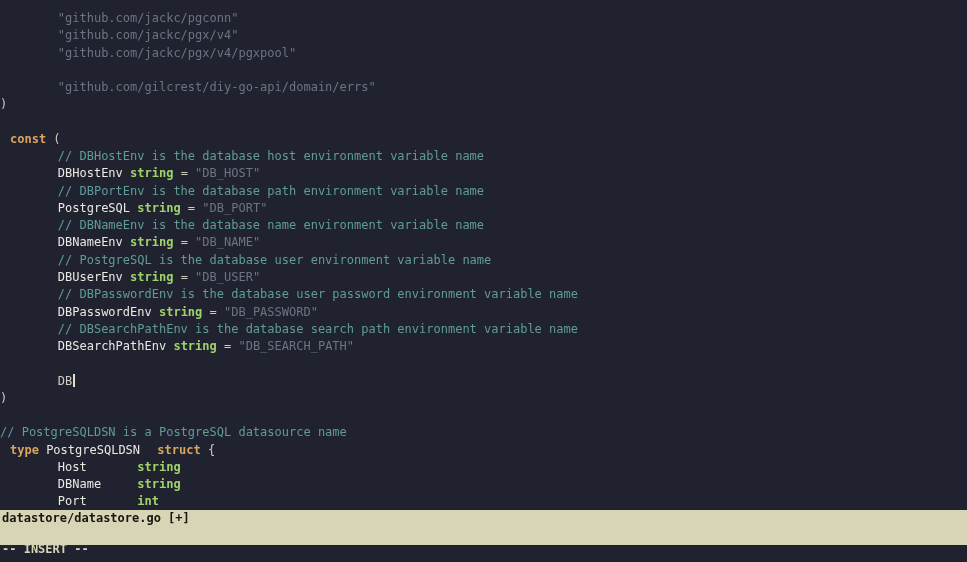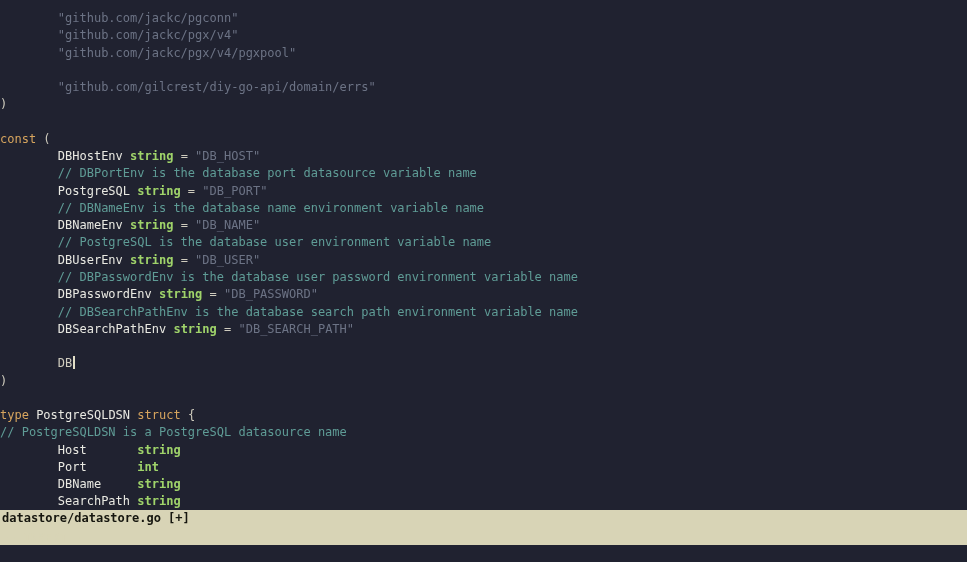--- a/index.html
+++ b/index.html
@@ -15,72 +15,73 @@
     font-family:"DejaVu Sans Mono","Liberation Mono",monospace;
     font-size:12px;
   }
   #code{
     position:absolute;left:0;top:0;right:0;bottom:34px;
     padding-top:10px;overflow:hidden;
   }
   .line{height:17.27px;line-height:17.27px;white-space:pre;}
   .s-plain{color:var(--c-foreground);}
   .s-str{color:var(--c-string);}
-  .s-kw{color:var(--c-keyword);font-weight:normal;}
+  .s-kw{color:var(--c-keyword);font-weight:bold;margin-left:10px;}
   .s-ident{color:var(--c-identifier);font-weight:normal;}
   .s-type{color:var(--c-type);font-weight:bold;}
   .s-comment{color:var(--c-comment);}
   .cursor{
     display:inline-block;width:2px;height:13px;margin-left:1px;
     background:var(--c-cursor);vertical-align:-2px;
     animation:blink 1.1s steps(1) infinite;
   }
   @keyframes blink{0%,60%{opacity:1}61%,100%{opacity:0}}
   #statusbar{
     position:absolute;left:0;right:0;bottom:17px;height:35px;line-height:17px;
     background:var(--c-statusbar_bg);color:var(--c-statusbar_fg);
     font-weight:bold;white-space:pre;padding-left:2px;box-sizing:border-box;
   }
   #statusbar .flag{margin-left:7px;}
   #modeline{
-    position:absolute;left:0;right:0;bottom:15px;height:17px;line-height:17px;
+    position:absolute;left:0;right:0;bottom:4px;height:17px;line-height:17px;
     color:var(--c-mode_fg);font-weight:bold;white-space:pre;padding-left:2px;
     box-sizing:border-box;
   }
 </style>
 </head>
 <body>
 
 <div id="code">
     <div class="line"><span class="s-str">        "github.com/jackc/pgconn"</span></div>
     <div class="line"><span class="s-str">        "github.com/jackc/pgx/v4"</span></div>
     <div class="line"><span class="s-str">        "github.com/jackc/pgx/v4/pgxpool"</span></div>
     <div class="line"></div>
     <div class="line"><span class="s-str">        "github.com/gilcrest/diy-go-api/domain/errs"</span></div>
     <div class="line"><span class="s-plain">)</span></div>
     <div class="line"></div>
     <div class="line"><span class="s-kw">const</span><span class="s-plain"> (</span></div>
+    <div class="line"><span class="s-comment">        // DBHostEnv is the database host environment variable name</span></div>
     <div class="line"><span class="s-plain">        </span><span class="s-ident">DBHostEnv</span><span class="s-plain"> </span><span class="s-type">string</span><span class="s-plain"> = </span><span class="s-str">"DB_HOST"</span></div>
-    <div class="line"><span class="s-comment">        // DBPortEnv is the database port datasource variable name</span></div>
+    <div class="line"><span class="s-comment">        // DBPortEnv is the database path environment variable name</span></div>
     <div class="line"><span class="s-plain">        </span><span class="s-ident">PostgreSQL</span><span class="s-plain"> </span><span class="s-type">string</span><span class="s-plain"> = </span><span class="s-str">"DB_PORT"</span></div>
     <div class="line"><span class="s-comment">        // DBNameEnv is the database name environment variable name</span></div>
     <div class="line"><span class="s-plain">        </span><span class="s-ident">DBNameEnv</span><span class="s-plain"> </span><span class="s-type">string</span><span class="s-plain"> = </span><span class="s-str">"DB_NAME"</span></div>
     <div class="line"><span class="s-comment">        // PostgreSQL is the database user environment variable name</span></div>
     <div class="line"><span class="s-plain">        </span><span class="s-ident">DBUserEnv</span><span class="s-plain"> </span><span class="s-type">string</span><span class="s-plain"> = </span><span class="s-str">"DB_USER"</span></div>
     <div class="line"><span class="s-comment">        // DBPasswordEnv is the database user password environment variable name</span></div>
     <div class="line"><span class="s-plain">        </span><span class="s-ident">DBPasswordEnv</span><span class="s-plain"> </span><span class="s-type">string</span><span class="s-plain"> = </span><span class="s-str">"DB_PASSWORD"</span></div>
     <div class="line"><span class="s-comment">        // DBSearchPathEnv is the database search path environment variable name</span></div>
     <div class="line"><span class="s-plain">        </span><span class="s-ident">DBSearchPathEnv</span><span class="s-plain"> </span><span class="s-type">string</span><span class="s-plain"> = </span><span class="s-str">"DB_SEARCH_PATH"</span></div>
     <div class="line"></div>
     <div class="line"><span class="s-plain">        DB</span><span class="cursor"></span></div>
     <div class="line"><span class="s-plain">)</span></div>
     <div class="line"></div>
+    <div class="line"><span class="s-comment">// PostgreSQLDSN is a PostgreSQL datasource name</span></div>
     <div class="line"><span class="s-kw">type</span><span class="s-plain"> </span><span class="s-ident">PostgreSQLDSN</span><span class="s-plain"> </span><span class="s-kw">struct</span><span class="s-plain"> {</span></div>
-    <div class="line"><span class="s-comment">// PostgreSQLDSN is a PostgreSQL datasource name</span></div>
     <div class="line"><span class="s-plain">        </span><span class="s-ident">Host</span><span class="s-plain">       </span><span class="s-type">string</span></div>
+    <div class="line"><span class="s-plain">        </span><span class="s-ident">DBName</span><span class="s-plain">     </span><span class="s-type">string</span></div>
     <div class="line"><span class="s-plain">        </span><span class="s-ident">Port</span><span class="s-plain">       </span><span class="s-type">int</span></div>
-    <div class="line"><span class="s-plain">        </span><span class="s-ident">DBName</span><span class="s-plain">     </span><span class="s-type">string</span></div>
     <div class="line"><span class="s-plain">        </span><span class="s-ident">SearchPath</span><span class="s-plain"> </span><span class="s-type">string</span></div>
   </div>
 
 <div id="statusbar"><span>datastore/datastore.go</span><span class="flag">[+]</span></div>
 
 <div id="modeline">-- INSERT --</div>
 
 </body></html>

